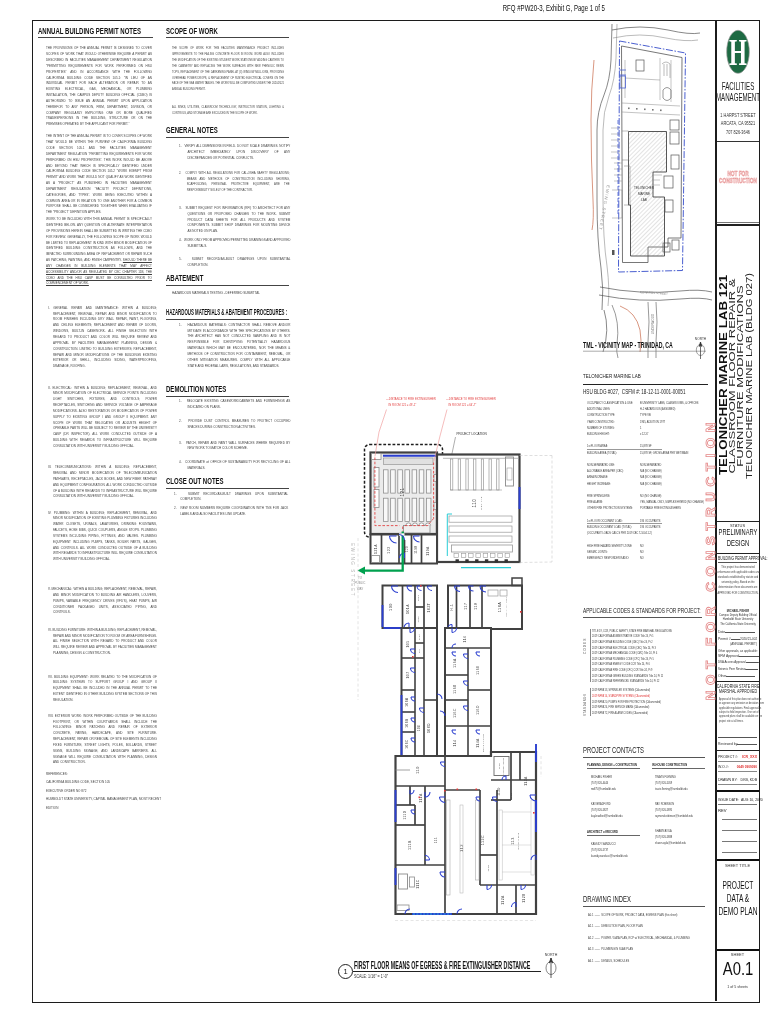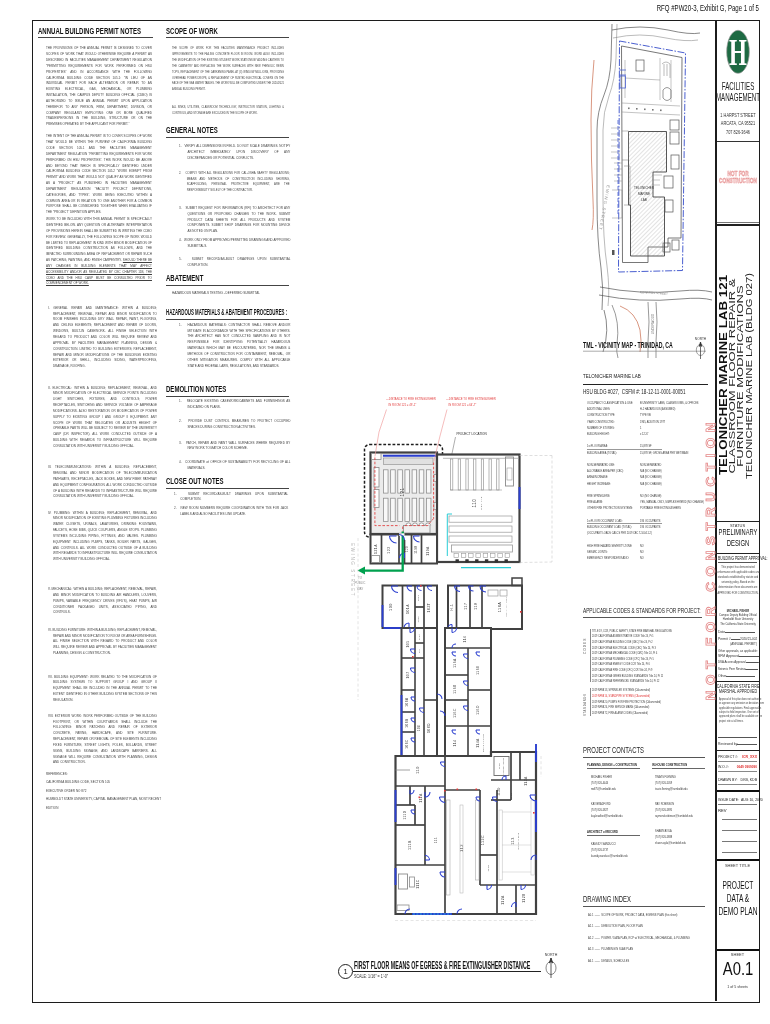--- a/index.html
+++ b/index.html
@@ -6,21 +6,21 @@
   body{width:770px;height:1024px;position:relative;overflow:hidden;
        font-family:"Liberation Sans",sans-serif;color:#3d3d3d;}
   .abs{position:absolute;}
   .cx{display:inline-block;transform-origin:0 50%;white-space:nowrap;}
   .cxr{display:inline-block;transform-origin:100% 50%;white-space:nowrap;}
   .just{text-align:justify;}
 </style>
 </head>
 <body>
 
-<div class="abs" style="left:440px;top:2px;width:319px;text-align:right;font-size:9.8px;color:#111;"><span class="cxr" style="transform:scaleX(0.62);">RFQ #PW20-3, Exhibit G, Page 1 of 5</span></div>
+<div class="abs" style="left:440px;top:2px;width:319px;text-align:left;font-size:9.8px;color:#111;"><span class="cxr" style="transform:scaleX(0.62);">RFQ #PW20-3, Exhibit G, Page 1 of 5</span></div>
 
 <div class="abs" style="left:32px;top:20px;width:726px;height:981px;border:1.7px solid #1c1c1c;"></div>
 
 <div class="abs" style="left:714.5px;top:20px;width:2.4px;height:981px;background:#1c1c1c;"></div>
 
 <svg class="abs" style="left:717px;top:22px;" width="42" height="118" viewBox="0 0 42 118">
   <ellipse cx="21" cy="29.8" rx="11.3" ry="21.5" fill="#1e6a43" stroke="#9a9a9a" stroke-width="0.7"></ellipse>
   <g transform="translate(21,30.5) scale(0.62,1)">
     <text x="0" y="0" text-anchor="middle" dominant-baseline="central" font-family="Liberation Serif" font-weight="bold" font-size="37" fill="#fff">H</text>
   </g>

